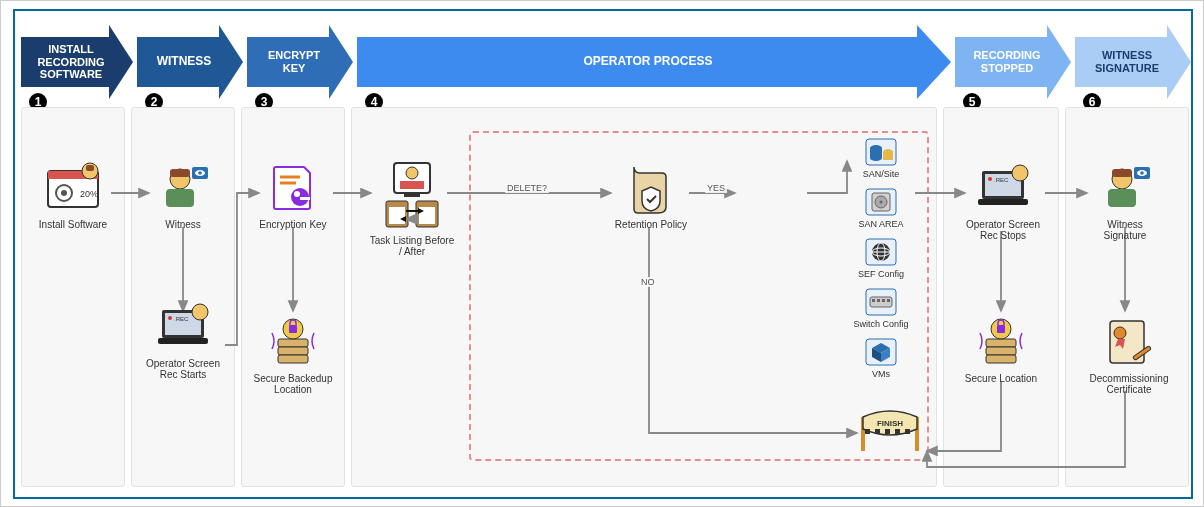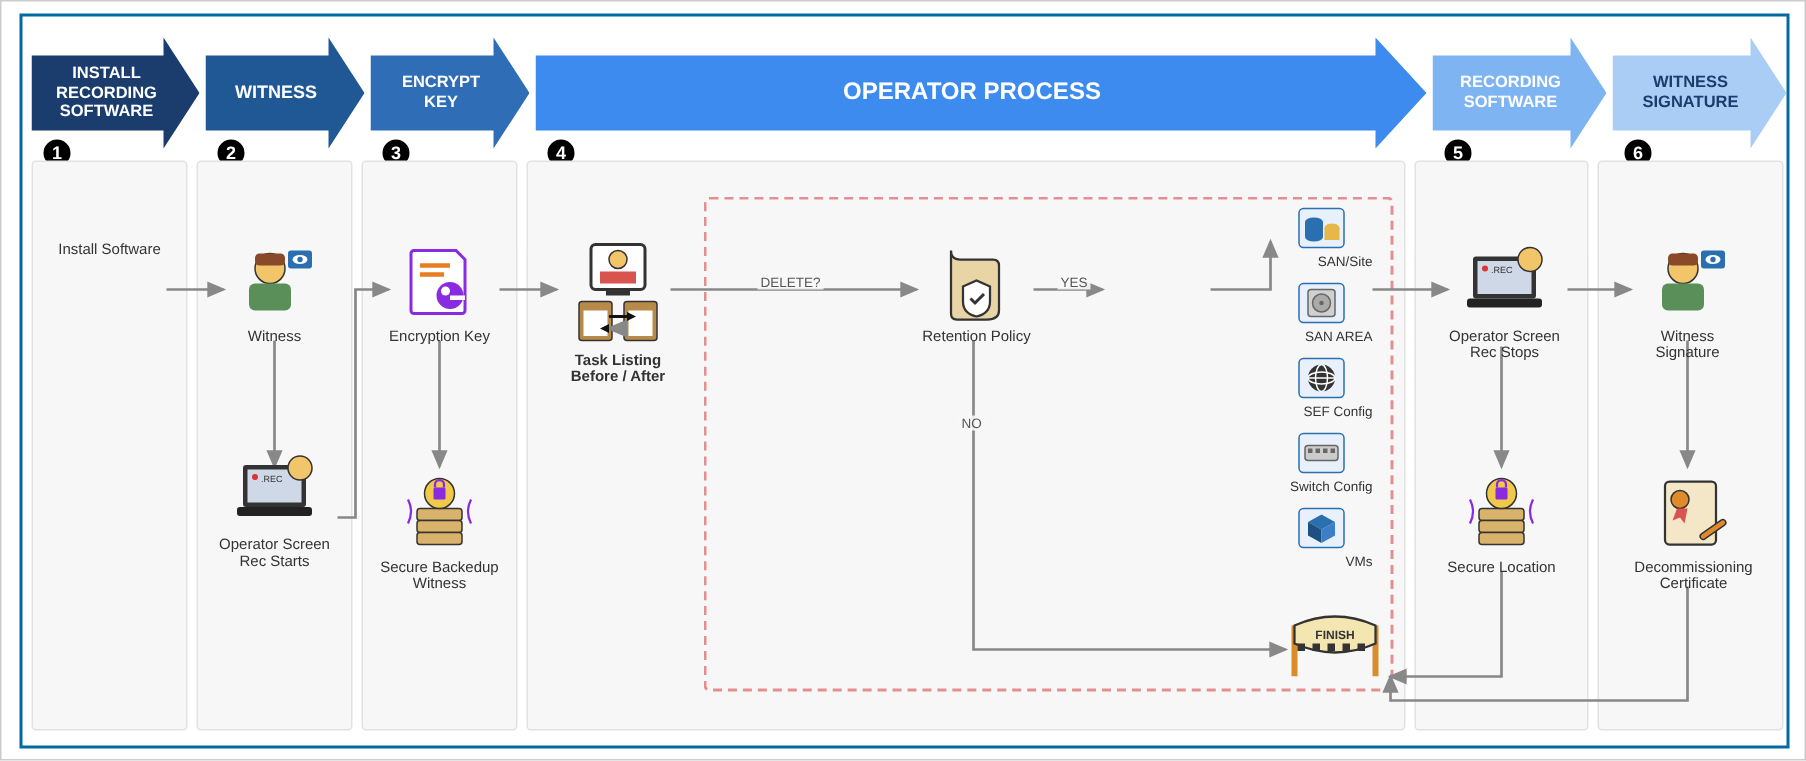--- a/index.html
+++ b/index.html
@@ -66,21 +66,21 @@
     color: #333;
   }
   .node .icon-wrap {
     width: 54px; height: 54px;
     margin: 0 auto 4px;
     display: flex; align-items: center; justify-content: center;
   }
   .mini-node {
     position: absolute;
     width: 68px;
-    text-align: right;
+    text-align: center;
     font-size: 9px;
     color: #333;
   }
   .mini-node .icon-wrap { width: 34px; height: 30px; margin: 0 auto 2px; display:flex;align-items:center;justify-content:center;}
   .dashed-box {
     position: absolute;
     border: 2px dashed #e38f8f;
     border-radius: 4px;
   }
   .edge-lbl {
@@ -120,29 +120,29 @@
       <polygon points="0,12 82,12 82,0 106,37 82,74 82,62 0,62" fill="#2f6eb6"></polygon>
     </svg>
     <div class="arrow-label narrow">ENCRYPT KEY</div>
     <div class="step-num">3</div>
   </div>
 
   <div class="step" style="left:342px;width:594px;">
     <svg class="arrow-shape" viewBox="0 0 594 74" preserveAspectRatio="none">
       <polygon points="0,12 560,12 560,0 594,37 560,74 560,62 0,62" fill="#3e8bf0"></polygon>
     </svg>
-    <div class="arrow-label" style="font-size:16px;text-align:center;">OPERATOR PROCESS</div>
+    <div class="arrow-label" style="font-size:12px;text-align:center;">OPERATOR PROCESS</div>
     <div class="step-num">4</div>
   </div>
 
   <div class="step" style="left:940px;width:116px;">
     <svg class="arrow-shape" viewBox="0 0 116 74" preserveAspectRatio="none">
       <polygon points="0,12 92,12 92,0 116,37 92,74 92,62 0,62" fill="#7fb4f3"></polygon>
     </svg>
-    <div class="arrow-label narrow">RECORDING SOFTWARE</div>
+    <div class="arrow-label narrow">RECORDING STOPPED</div>
     <div class="step-num">5</div>
   </div>
 
   <div class="step" style="left:1060px;width:116px;">
     <svg class="arrow-shape" viewBox="0 0 116 74" preserveAspectRatio="none">
       <polygon points="0,12 92,12 92,0 116,37 92,74 92,62 0,62" fill="#aacdf5"></polygon>
     </svg>
     <div class="arrow-label narrow" style="color:#1a3d6d;">WITNESS SIGNATURE</div>
     <div class="step-num">6</div>
   </div>
@@ -192,20 +192,31 @@
     <path class="conn-path" d="M986,370 L986,440 L912,440" marker-end="url(#ah)"></path>
 
     <path class="conn-path" d="M1110,380 L1110,456 L912,456 L912,440" marker-end="url(#ah)"></path>
   </svg>
 
   <div class="edge-lbl" style="left:490px;top:172px;">DELETE?</div>
   <div class="edge-lbl" style="left:690px;top:172px;">YES</div>
   <div class="edge-lbl" style="left:624px;top:266px;">NO</div>
 
   <div class="node" style="left:18px;top:150px;">
+    <div class="icon-wrap">
+      <svg viewBox="0 0 54 54">
+        <rect x="2" y="10" width="50" height="36" rx="3" fill="#fff" stroke="#333" stroke-width="2"></rect>
+        <rect x="2" y="10" width="50" height="8" fill="#d9534f"></rect>
+        <circle cx="18" cy="32" r="8" fill="none" stroke="#555" stroke-width="2"></circle>
+        <circle cx="18" cy="32" r="3" fill="#555"></circle>
+        <text x="34" y="36" font-size="9" fill="#333">20%</text>
+        <circle cx="44" cy="10" r="8" fill="#f3c56b" stroke="#333"></circle>
+        <rect x="40" y="4" width="8" height="6" rx="2" fill="#8a4a2a"></rect>
+      </svg>
+    </div>
     <div>Install Software</div>
   </div>
 
   <div class="node" style="left:128px;top:150px;">
     <div class="icon-wrap">
       <svg viewBox="0 0 54 54">
         <circle cx="24" cy="18" r="10" fill="#f3c56b" stroke="#333"></circle>
         <rect x="14" y="8" width="20" height="8" rx="3" fill="#8a4a2a"></rect>
         <rect x="10" y="28" width="28" height="18" rx="4" fill="#5a8f5a"></rect>
         <rect x="36" y="6" width="16" height="12" rx="2" fill="#2a6fb0"></rect>
@@ -249,24 +260,24 @@
       <svg viewBox="0 0 54 54">
         <rect x="12" y="24" width="30" height="8" rx="2" fill="#d9b36b" stroke="#333"></rect>
         <rect x="12" y="32" width="30" height="8" rx="2" fill="#d9b36b" stroke="#333"></rect>
         <rect x="12" y="40" width="30" height="8" rx="2" fill="#d9b36b" stroke="#333"></rect>
         <circle cx="27" cy="14" r="10" fill="#f0c94a" stroke="#333"></circle>
         <rect x="23" y="10" width="8" height="8" rx="1" fill="#8a2be2"></rect>
         <path d="M24 10 v-2 a3 3 0 0 1 6 0 v2" fill="none" stroke="#8a2be2" stroke-width="1.5"></path>
         <path d="M6 34 q4 -8 0 -16 M48 34 q-4 -8 0 -16" stroke="#8a2be2" stroke-width="1.5" fill="none"></path>
       </svg>
     </div>
-    <div>Secure Backedup Witness</div>
-  </div>
-
-  <div class="node" style="left:352px;top:150px;width:90px;font-weight:bold;">
+    <div>Secure Backedup Location</div>
+  </div>
+
+  <div class="node" style="left:352px;top:150px;width:90px;">
     <div class="icon-wrap" style="width:60px;height:70px;">
       <svg viewBox="0 0 60 70">
         <rect x="12" y="2" width="36" height="30" rx="3" fill="#fff" stroke="#333" stroke-width="2"></rect>
         <circle cx="30" cy="12" r="6" fill="#f3c56b" stroke="#333"></circle>
         <rect x="18" y="20" width="24" height="8" fill="#d9534f"></rect>
         <rect x="22" y="32" width="16" height="4" fill="#333"></rect>
 
         <rect x="4" y="40" width="22" height="26" rx="2" fill="#b78a4a" stroke="#333"></rect>
         <rect x="7" y="46" width="16" height="17" fill="#fff"></rect>
         <rect x="34" y="40" width="22" height="26" rx="2" fill="#b78a4a" stroke="#333"></rect>

